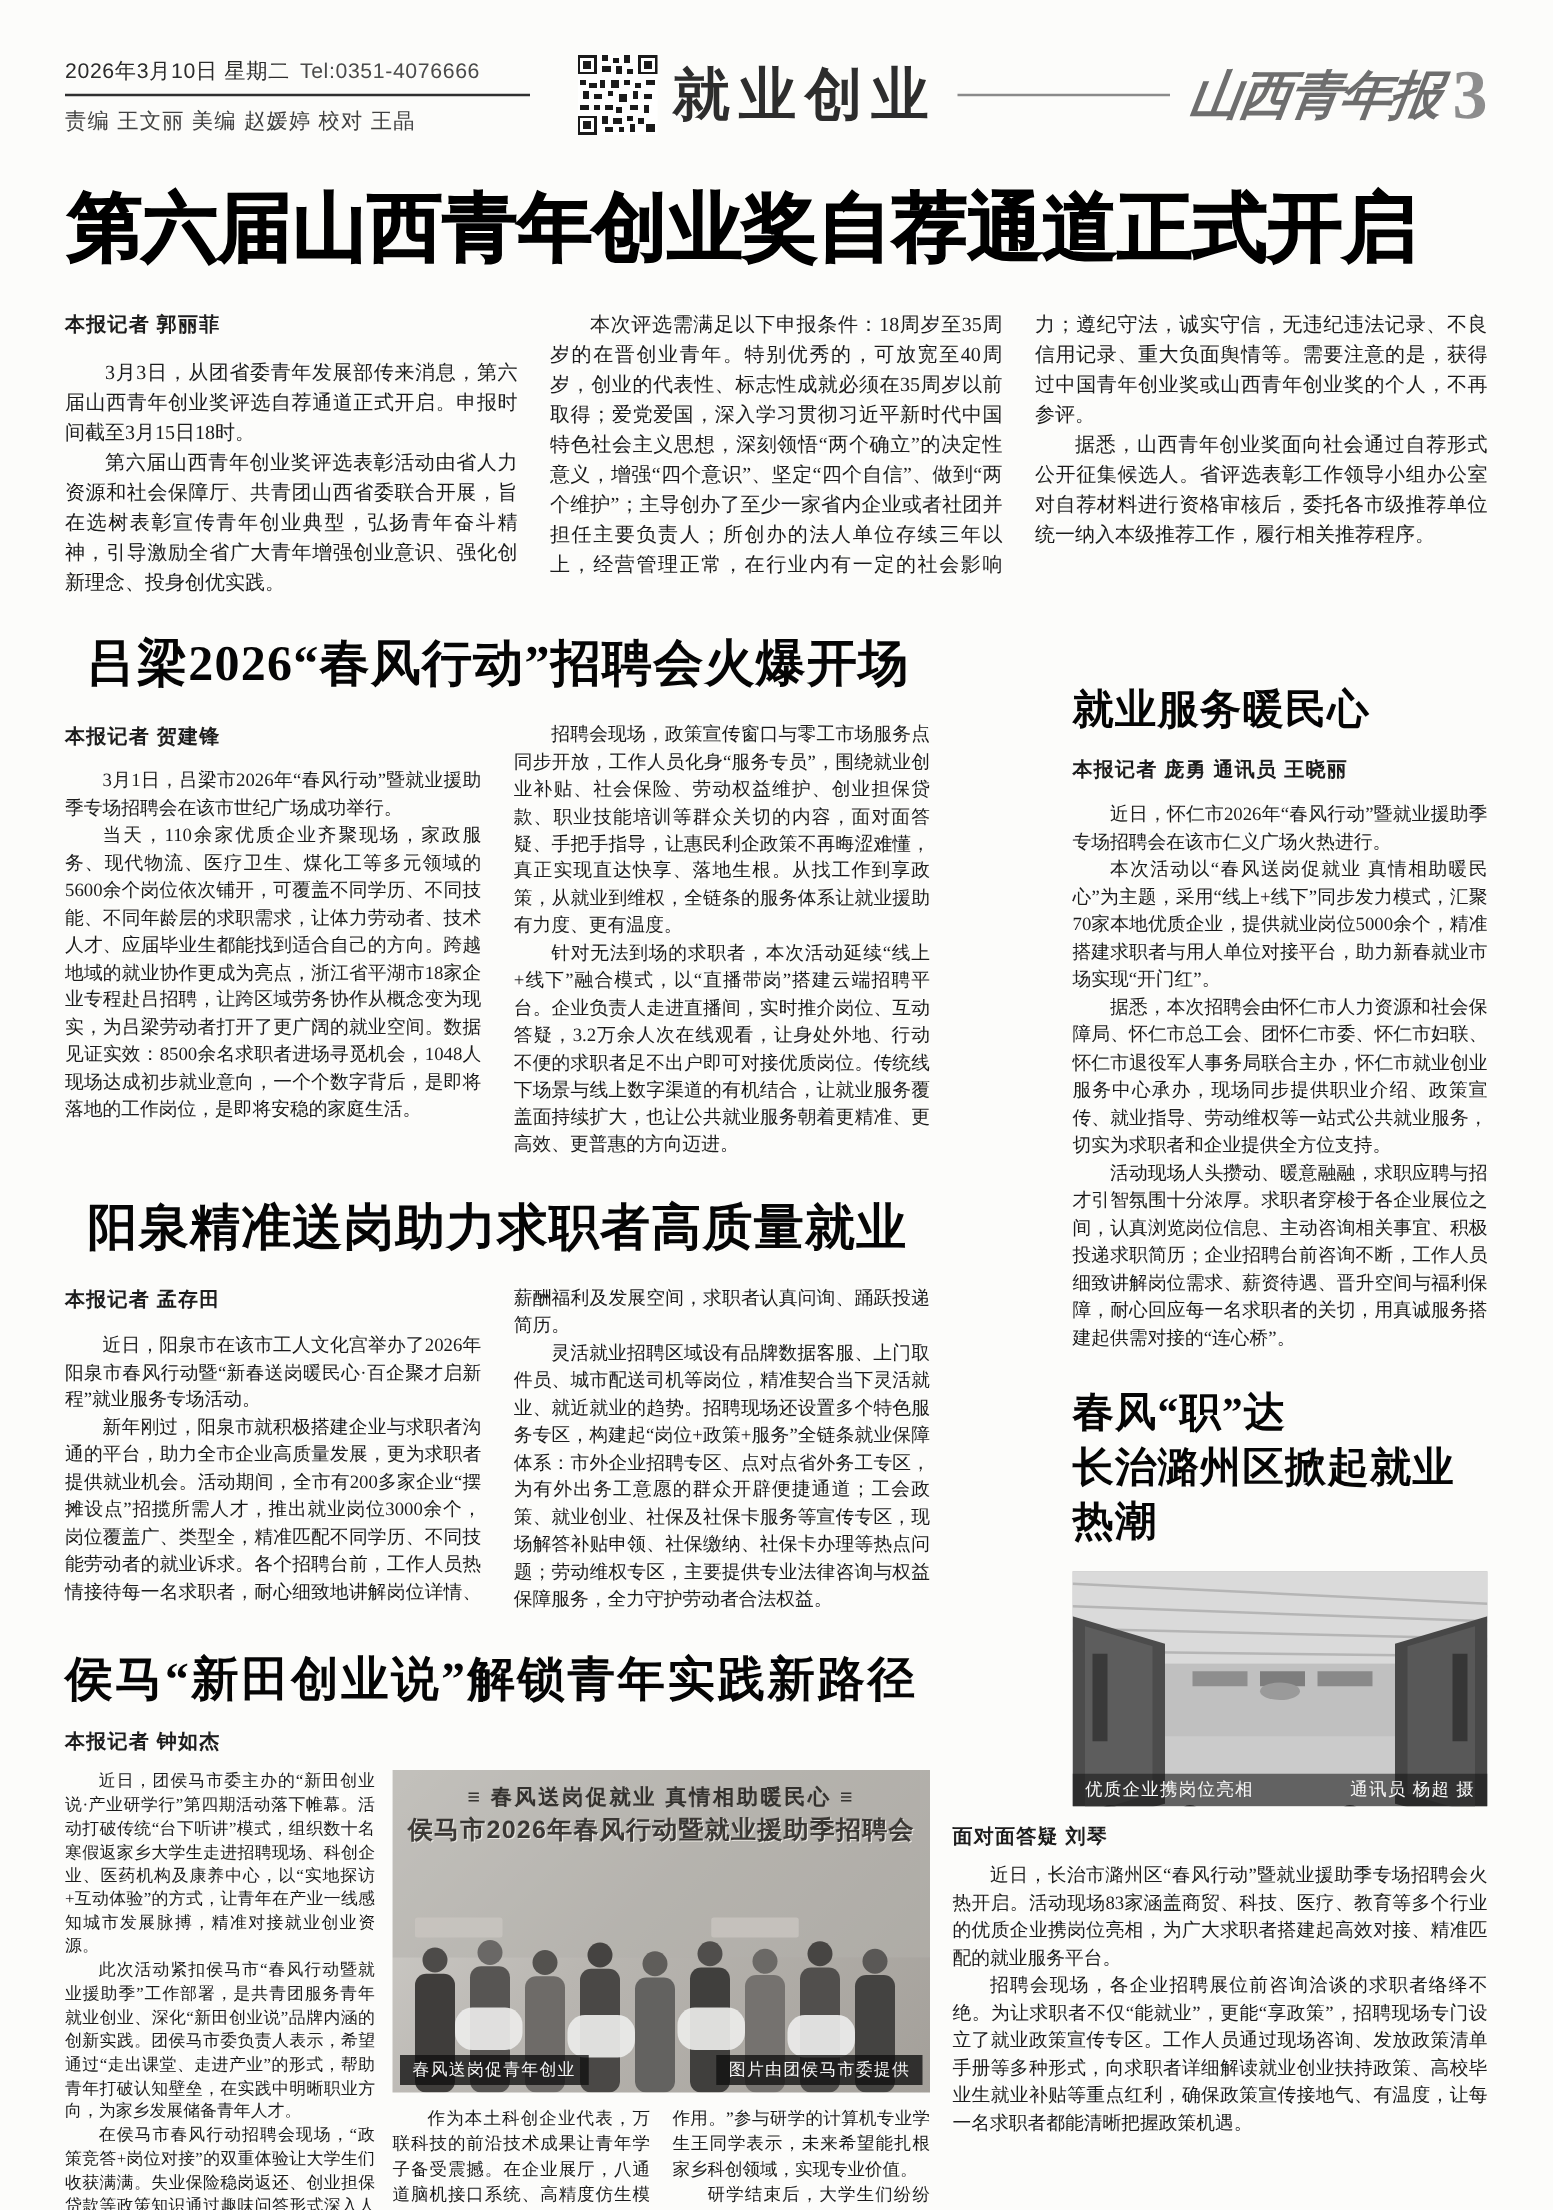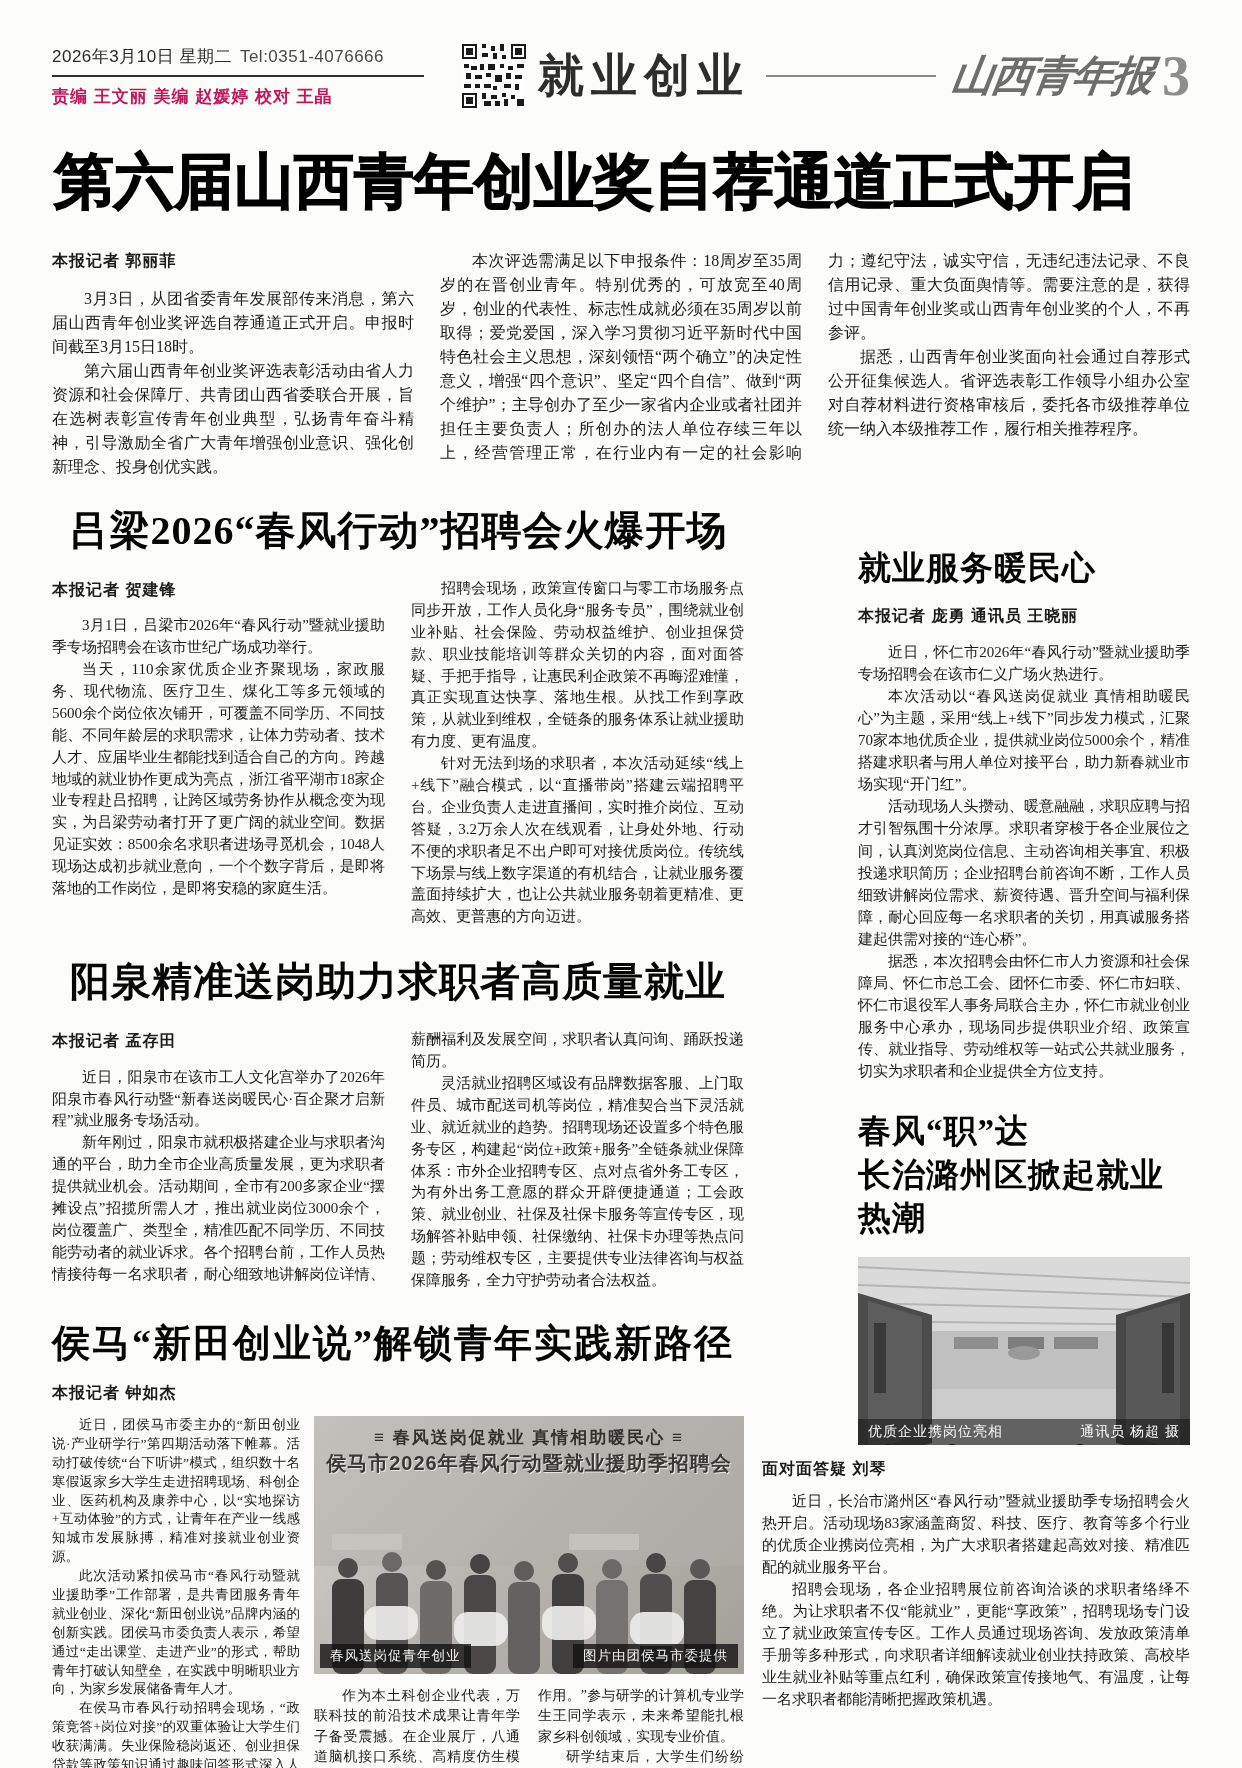--- a/index.html
+++ b/index.html
@@ -8,21 +8,21 @@
     width:1242px; height:1768px; margin:0 auto; overflow:hidden; position:relative;
     background:#fcfcfa; color:#1b1b1b; padding:34px 52px 0;
     font-family:"Liberation Serif","DejaVu Serif",serif;
   }
   
   .hdr{ display:flex; align-items:center; gap:12px; height:84px; }
   .dateblock{ width:372px; flex:0 0 auto; }
   .dateline{ font-family:"Liberation Sans","DejaVu Sans",sans-serif; font-size:17px; color:#2a2a2a; letter-spacing:.5px; padding-bottom:7px; }
   .dateline .tel{ color:#4a4a4a; margin-left:8px; }
   .daterule{ border-top:2.5px solid #2f2f2f; margin-bottom:8px; }
-  .credits{ font-family:"Liberation Sans","DejaVu Sans",sans-serif; font-weight:bold; font-size:17px; color:#be185d; letter-spacing:1px;}
+  .credits{ font-family:"Liberation Sans","DejaVu Sans",sans-serif; font-weight:normal; font-size:17px; color:#404040; letter-spacing:1px;}
   .qr{ width:64px; height:64px; flex:0 0 auto; margin-left:26px; }
   .section-title{ font-family:"Liberation Sans","DejaVu Sans",sans-serif; font-weight:900; font-size:46px; color:#2d2d2d; letter-spacing:7px; white-space:nowrap; }
   .hline{ flex:1 1 auto; border-top:2.5px solid #8a8a8a; height:0; margin:0 4px; }
   .brand{ display:flex; align-items:center; gap:10px; flex:0 0 auto; }
   .brand-name{ font-size:42px; font-weight:bold; font-style:italic; color:#6e6e6e; letter-spacing:-2px; transform:skewX(-8deg); white-space:nowrap; }
   .page-no{ font-family:"Liberation Serif",serif; font-size:56px; font-weight:bold; color:#8d8d8d; line-height:1; }
   
   .h1{ font-size:60px; font-weight:900; color:#000; letter-spacing:0px; margin:24px 0 26px 2px; -webkit-text-stroke:1.2px #000; white-space:nowrap; }
   
   .byline{ font-family:"Liberation Sans","DejaVu Sans",sans-serif; font-weight:bold; font-size:16px; color:#1d1d1d; margin-bottom:14px; letter-spacing:1px; }
@@ -254,22 +254,22 @@
         <div class="a3-inner">
           <h2 class="h2s">
             <br>
             <span>就业服务暖民心</span>
           </h2>
           <div class="byline">本报记者 庞勇 通讯员 王晓丽</div>
           <div class="a3-text">
             <div>
                 <p class="para">近日，怀仁市2026年“春风行动”暨就业援助季专场招聘会在该市仁义广场火热进行。</p>
                 <p class="para">本次活动以“春风送岗促就业 真情相助暖民心”为主题，采用“线上+线下”同步发力模式，汇聚70家本地优质企业，提供就业岗位5000余个，精准搭建求职者与用人单位对接平台，助力新春就业市场实现“开门红”。</p>
+                <p class="para">据悉，本次招聘会由怀仁市人力资源和社会保障局、怀仁市总工会、团怀仁市委、怀仁市妇联、怀仁市退役军人事务局联合主办，怀仁市就业创业服务中心承办，现场同步提供职业介绍、政策宣传、就业指导、劳动维权等一站式公共就业服务，切实为求职者和企业提供全方位支持。</p>
                 <p class="para">活动现场人头攒动、暖意融融，求职应聘与招才引智氛围十分浓厚。求职者穿梭于各企业展位之间，认真浏览岗位信息、主动咨询相关事宜、积极投递求职简历；企业招聘台前咨询不断，工作人员细致讲解岗位需求、薪资待遇、晋升空间与福利保障，耐心回应每一名求职者的关切，用真诚服务搭建起供需对接的“连心桥”。</p>
-                <p class="para">据悉，本次招聘会由怀仁市人力资源和社会保障局、怀仁市总工会、团怀仁市委、怀仁市妇联、怀仁市退役军人事务局联合主办，怀仁市就业创业服务中心承办，现场同步提供职业介绍、政策宣传、就业指导、劳动维权等一站式公共就业服务，切实为求职者和企业提供全方位支持。</p>
               </div>
           </div>
         </div>
       </section>
 
       <section class="a6">
         <h2 class="h2s a6-head">
           <span>春风“职”达</span><br>
           <span>长治潞州区掀起就业热潮</span>
         </h2>

